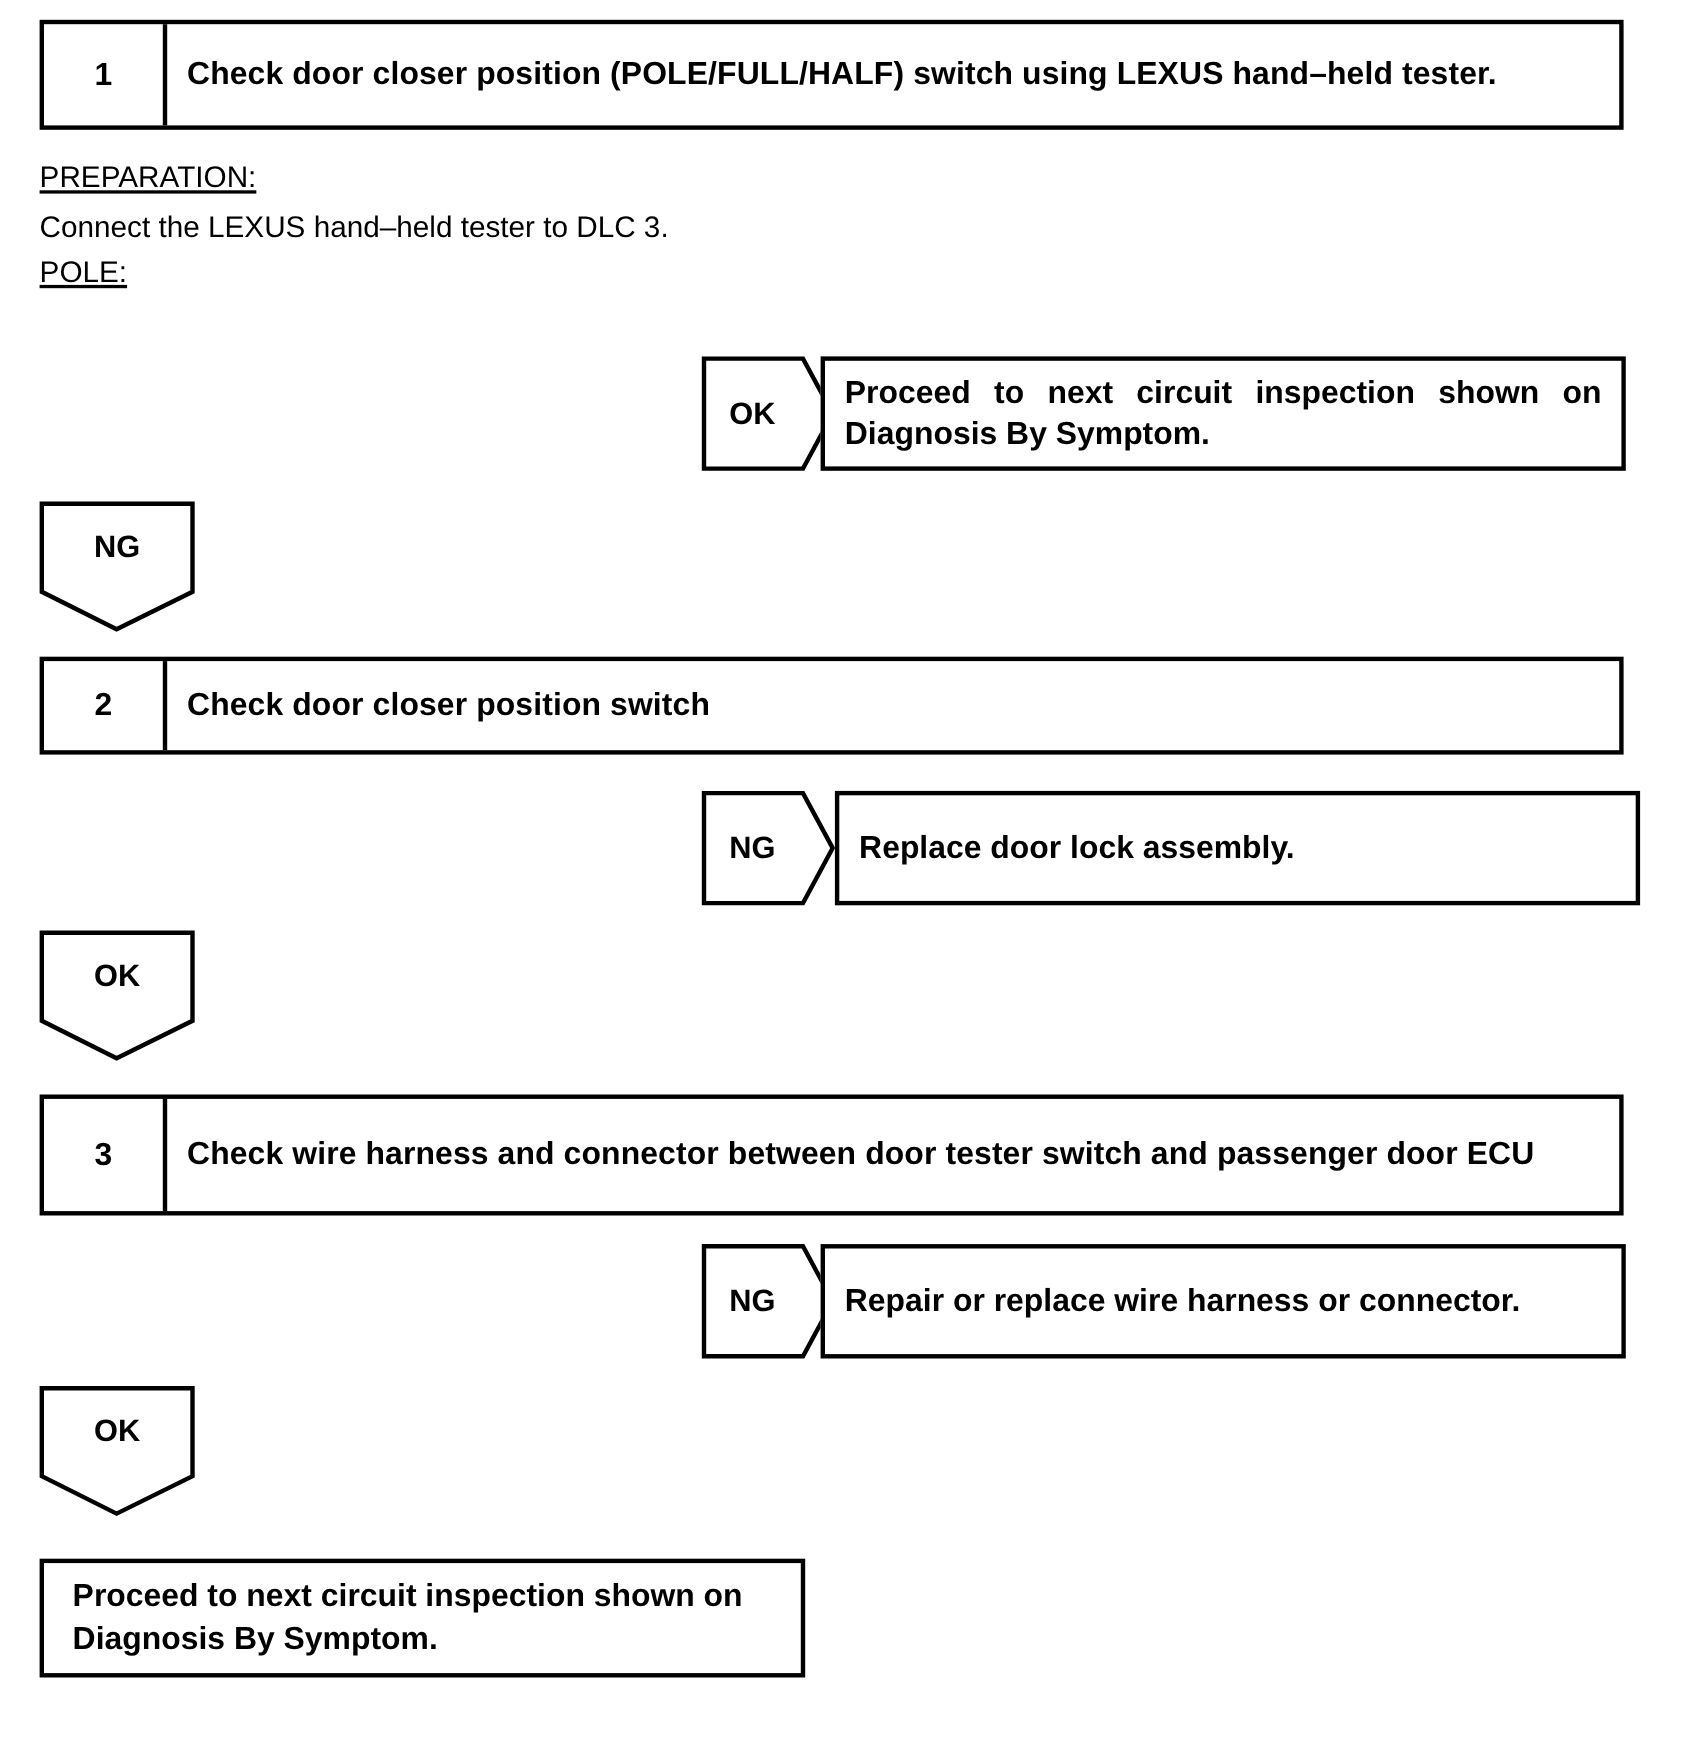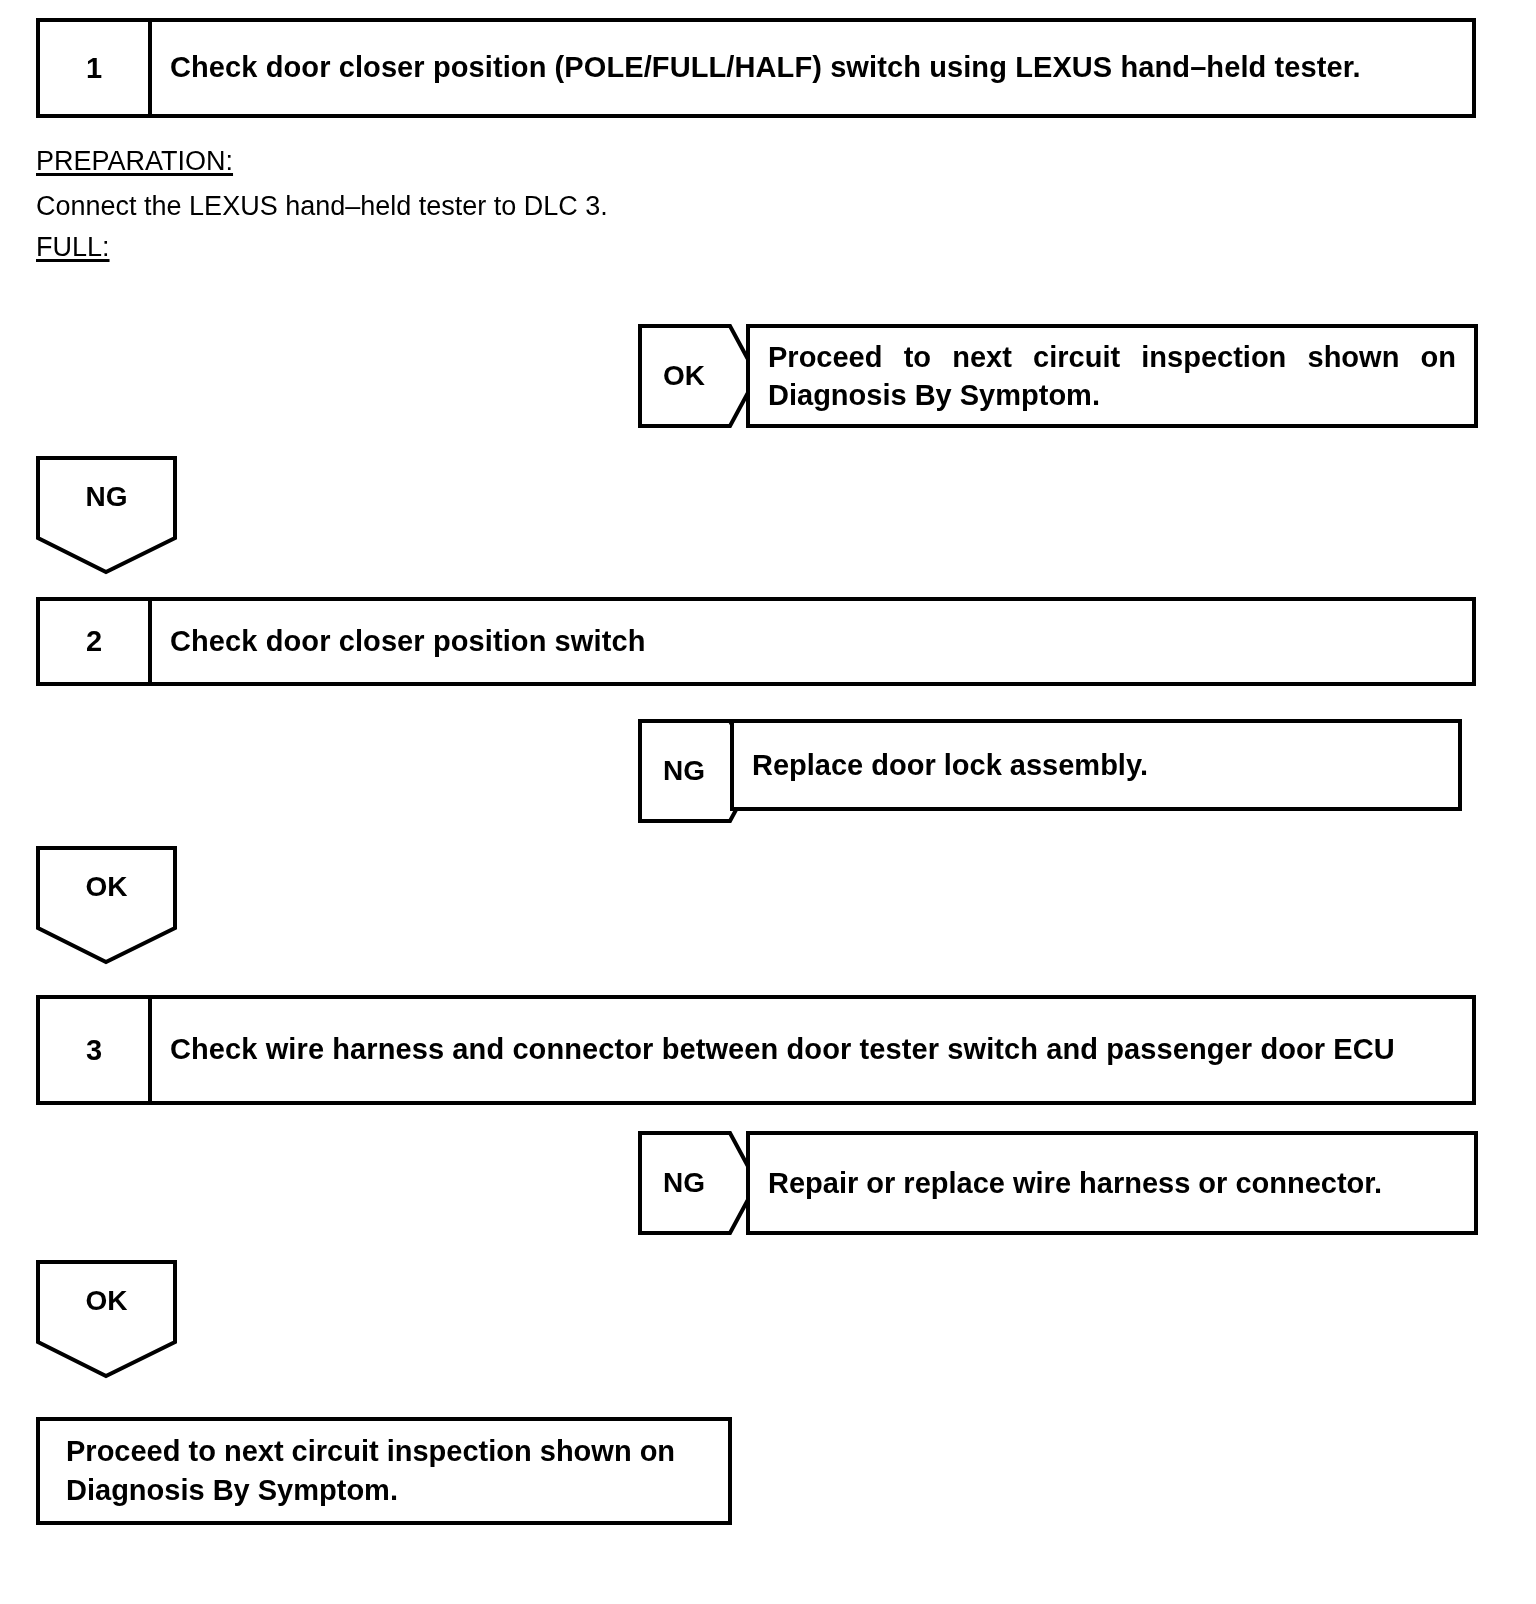--- a/index.html
+++ b/index.html
@@ -164,21 +164,21 @@
     <div class="step-num-cell">
       <span class="step-num">1</span>
     </div>
     <div class="step-text-cell">
       <span class="step-text">Check door closer position (POLE/FULL/HALF) switch using LEXUS hand–held tester.</span>
     </div>
   </div>
 
   <div class="body-text bold-underline" style="left:36px; top:145px;">PREPARATION:</div>
   <div class="body-text" style="left:36px; top:190px;">Connect the LEXUS hand–held tester to DLC 3.</div>
-  <div class="body-text bold-underline" style="left:36px; top:231px;">FULL:</div>
+  <div class="body-text bold-underline" style="left:36px; top:231px;">POLE:</div>
 
   <div class="result-row" style="left:638px; top:324px; width:840px; height:106px;">
     <div class="arrow-right">
       <svg class="shape" viewBox="0 0 121 104" preserveAspectRatio="none" aria-hidden="true">
         <polygon points="2,2 92,2 119,52 92,102 2,102" fill="#ffffff" stroke="#000000" stroke-width="4"></polygon>
       </svg>
       <span class="arrow-label">OK</span>
     </div>
     <div class="result-box" style="left:108px; top:0px; width:732px; height:104px;">
       <span class="result-text justified">Proceed to next circuit inspection shown on Diagnosis By Symptom.</span>
@@ -201,21 +201,21 @@
     </div>
   </div>
 
   <div class="result-row" style="left:638px; top:719px; width:840px; height:106px;">
     <div class="arrow-right">
       <svg class="shape" viewBox="0 0 121 104" preserveAspectRatio="none" aria-hidden="true">
         <polygon points="2,2 92,2 119,52 92,102 2,102" fill="#ffffff" stroke="#000000" stroke-width="4"></polygon>
       </svg>
       <span class="arrow-label">NG</span>
     </div>
-    <div class="result-box" style="left:92px; top:0px; width:732px; height:92px;">
+    <div class="result-box" style="left:121px; top:0px; width:732px; height:104px;">
       <span class="result-text">Replace door lock assembly.</span>
     </div>
   </div>
 
   <div class="arrow-down" style="left:36px; top:846px;">
     <svg class="shape" viewBox="0 0 141 118" preserveAspectRatio="none" aria-hidden="true">
       <polygon points="2,2 139,2 139,82 70,116 2,82" fill="#ffffff" stroke="#000000" stroke-width="4"></polygon>
     </svg>
     <span class="arrow-label">OK</span>
   </div>

